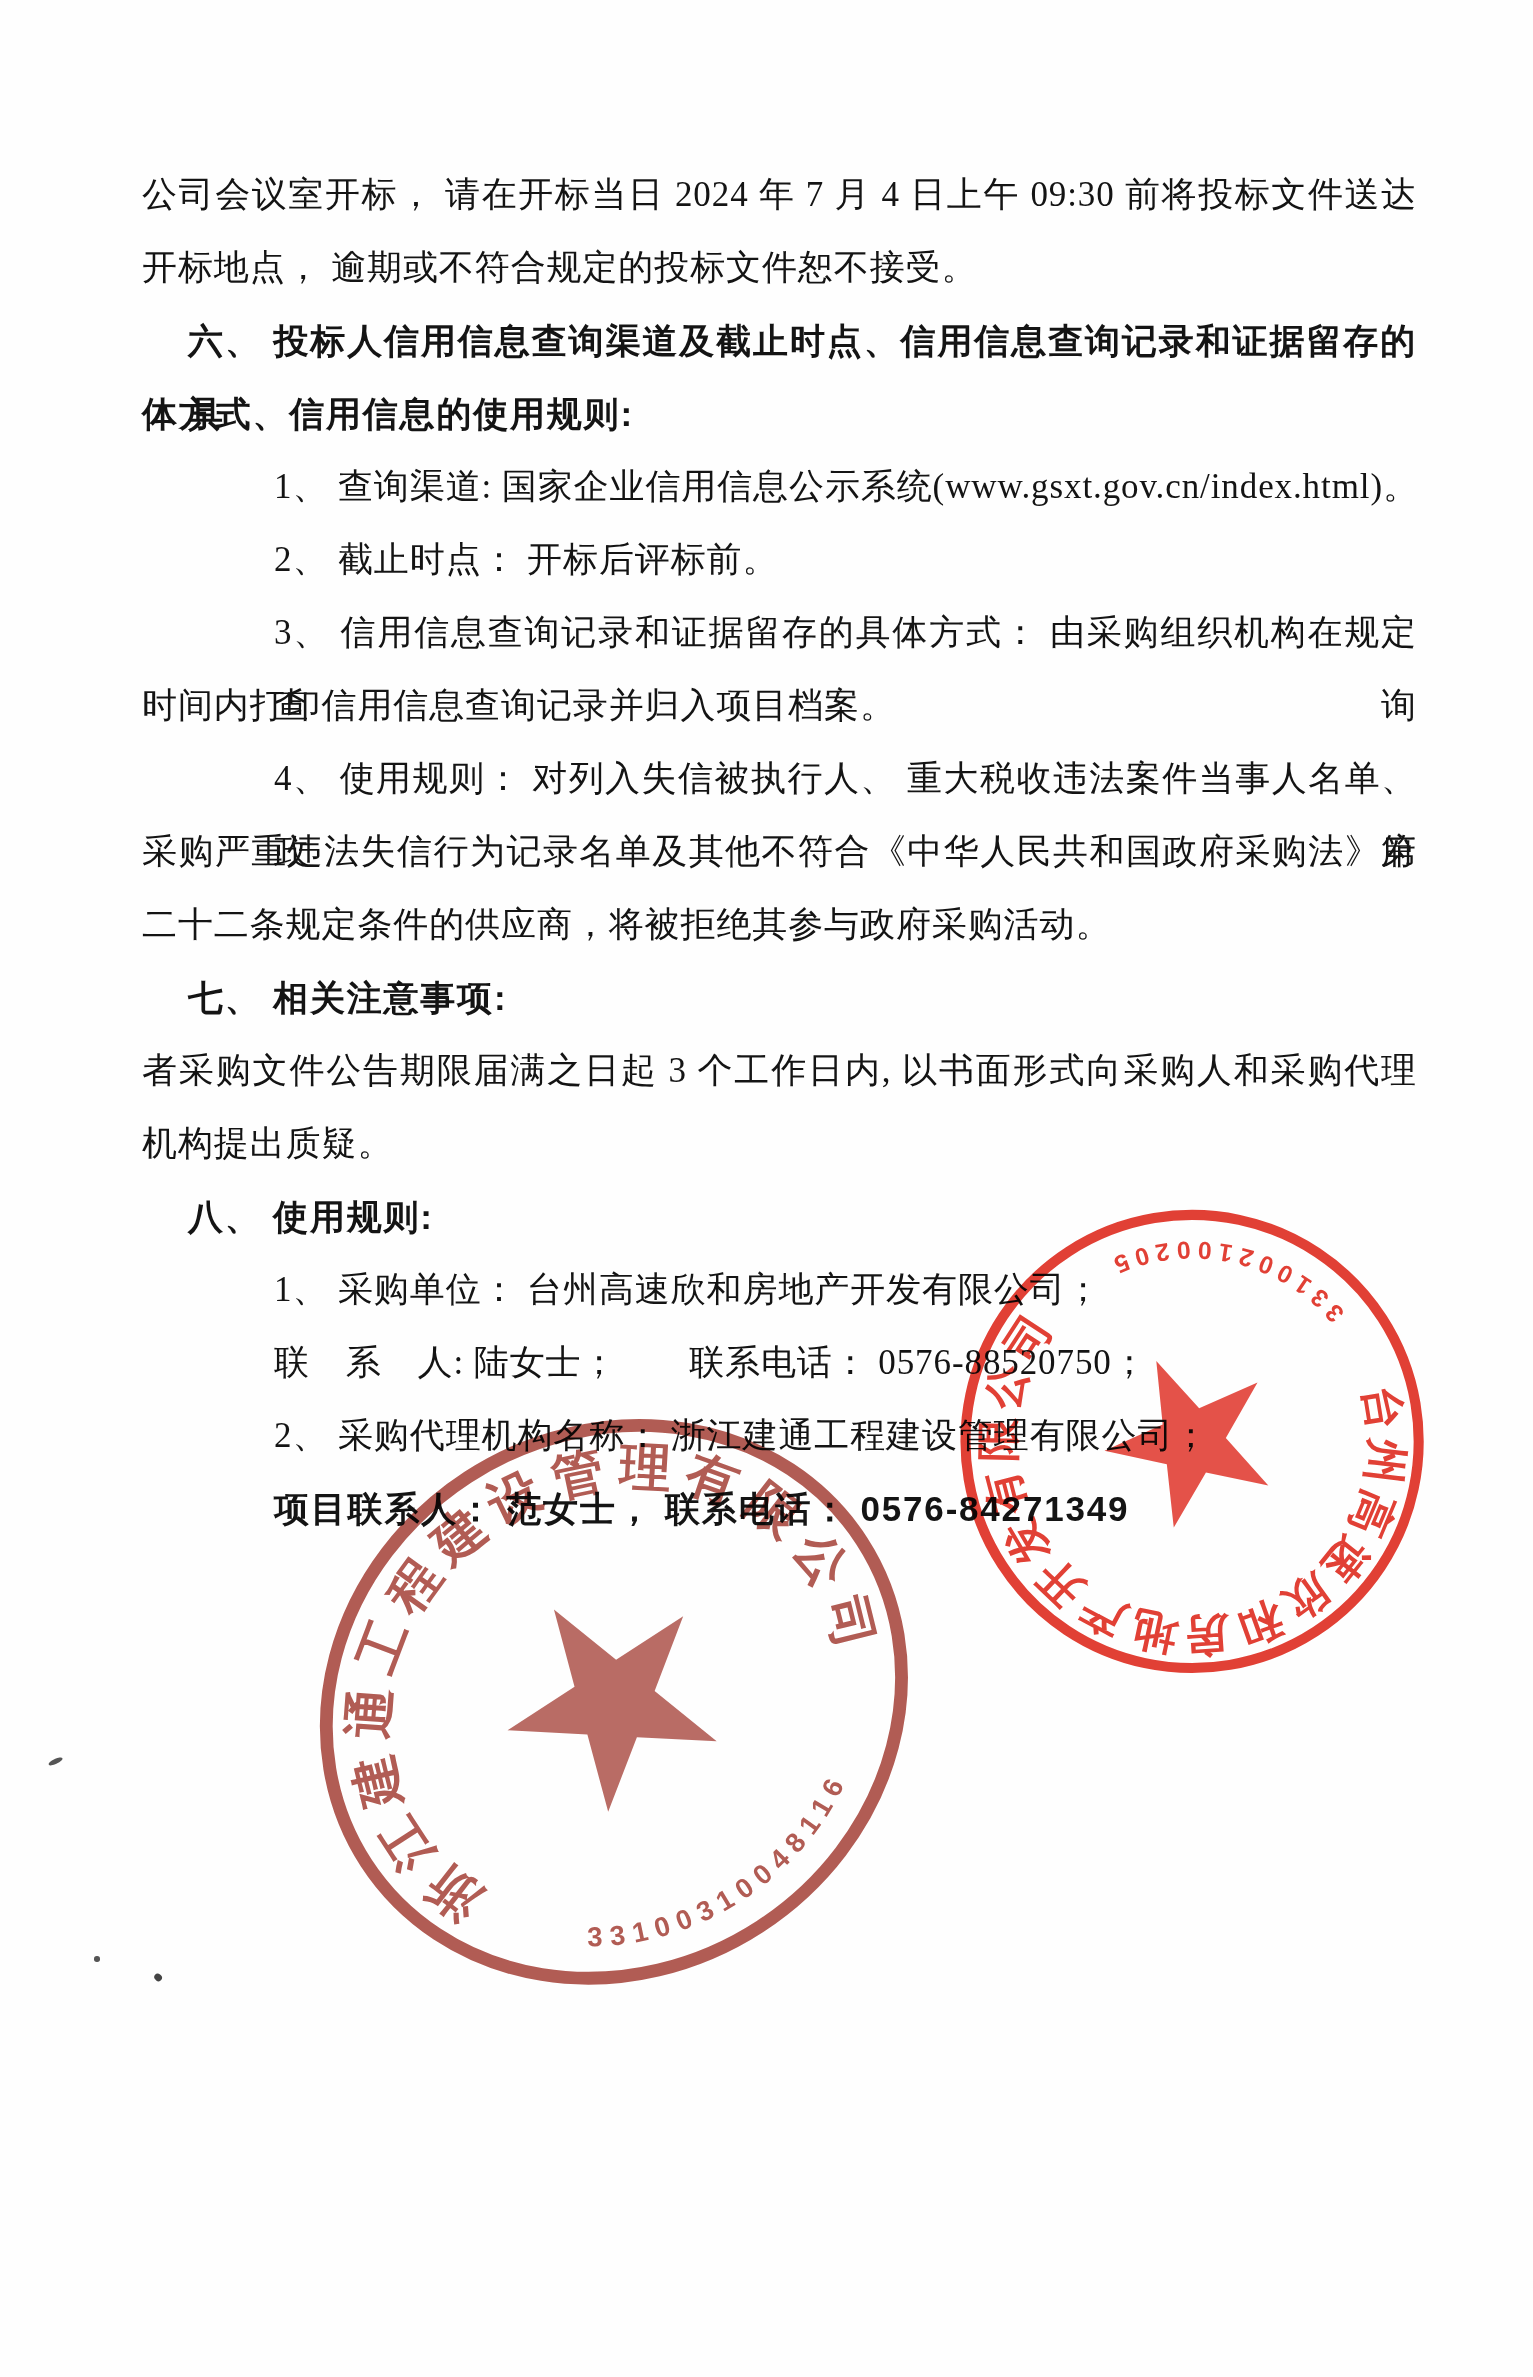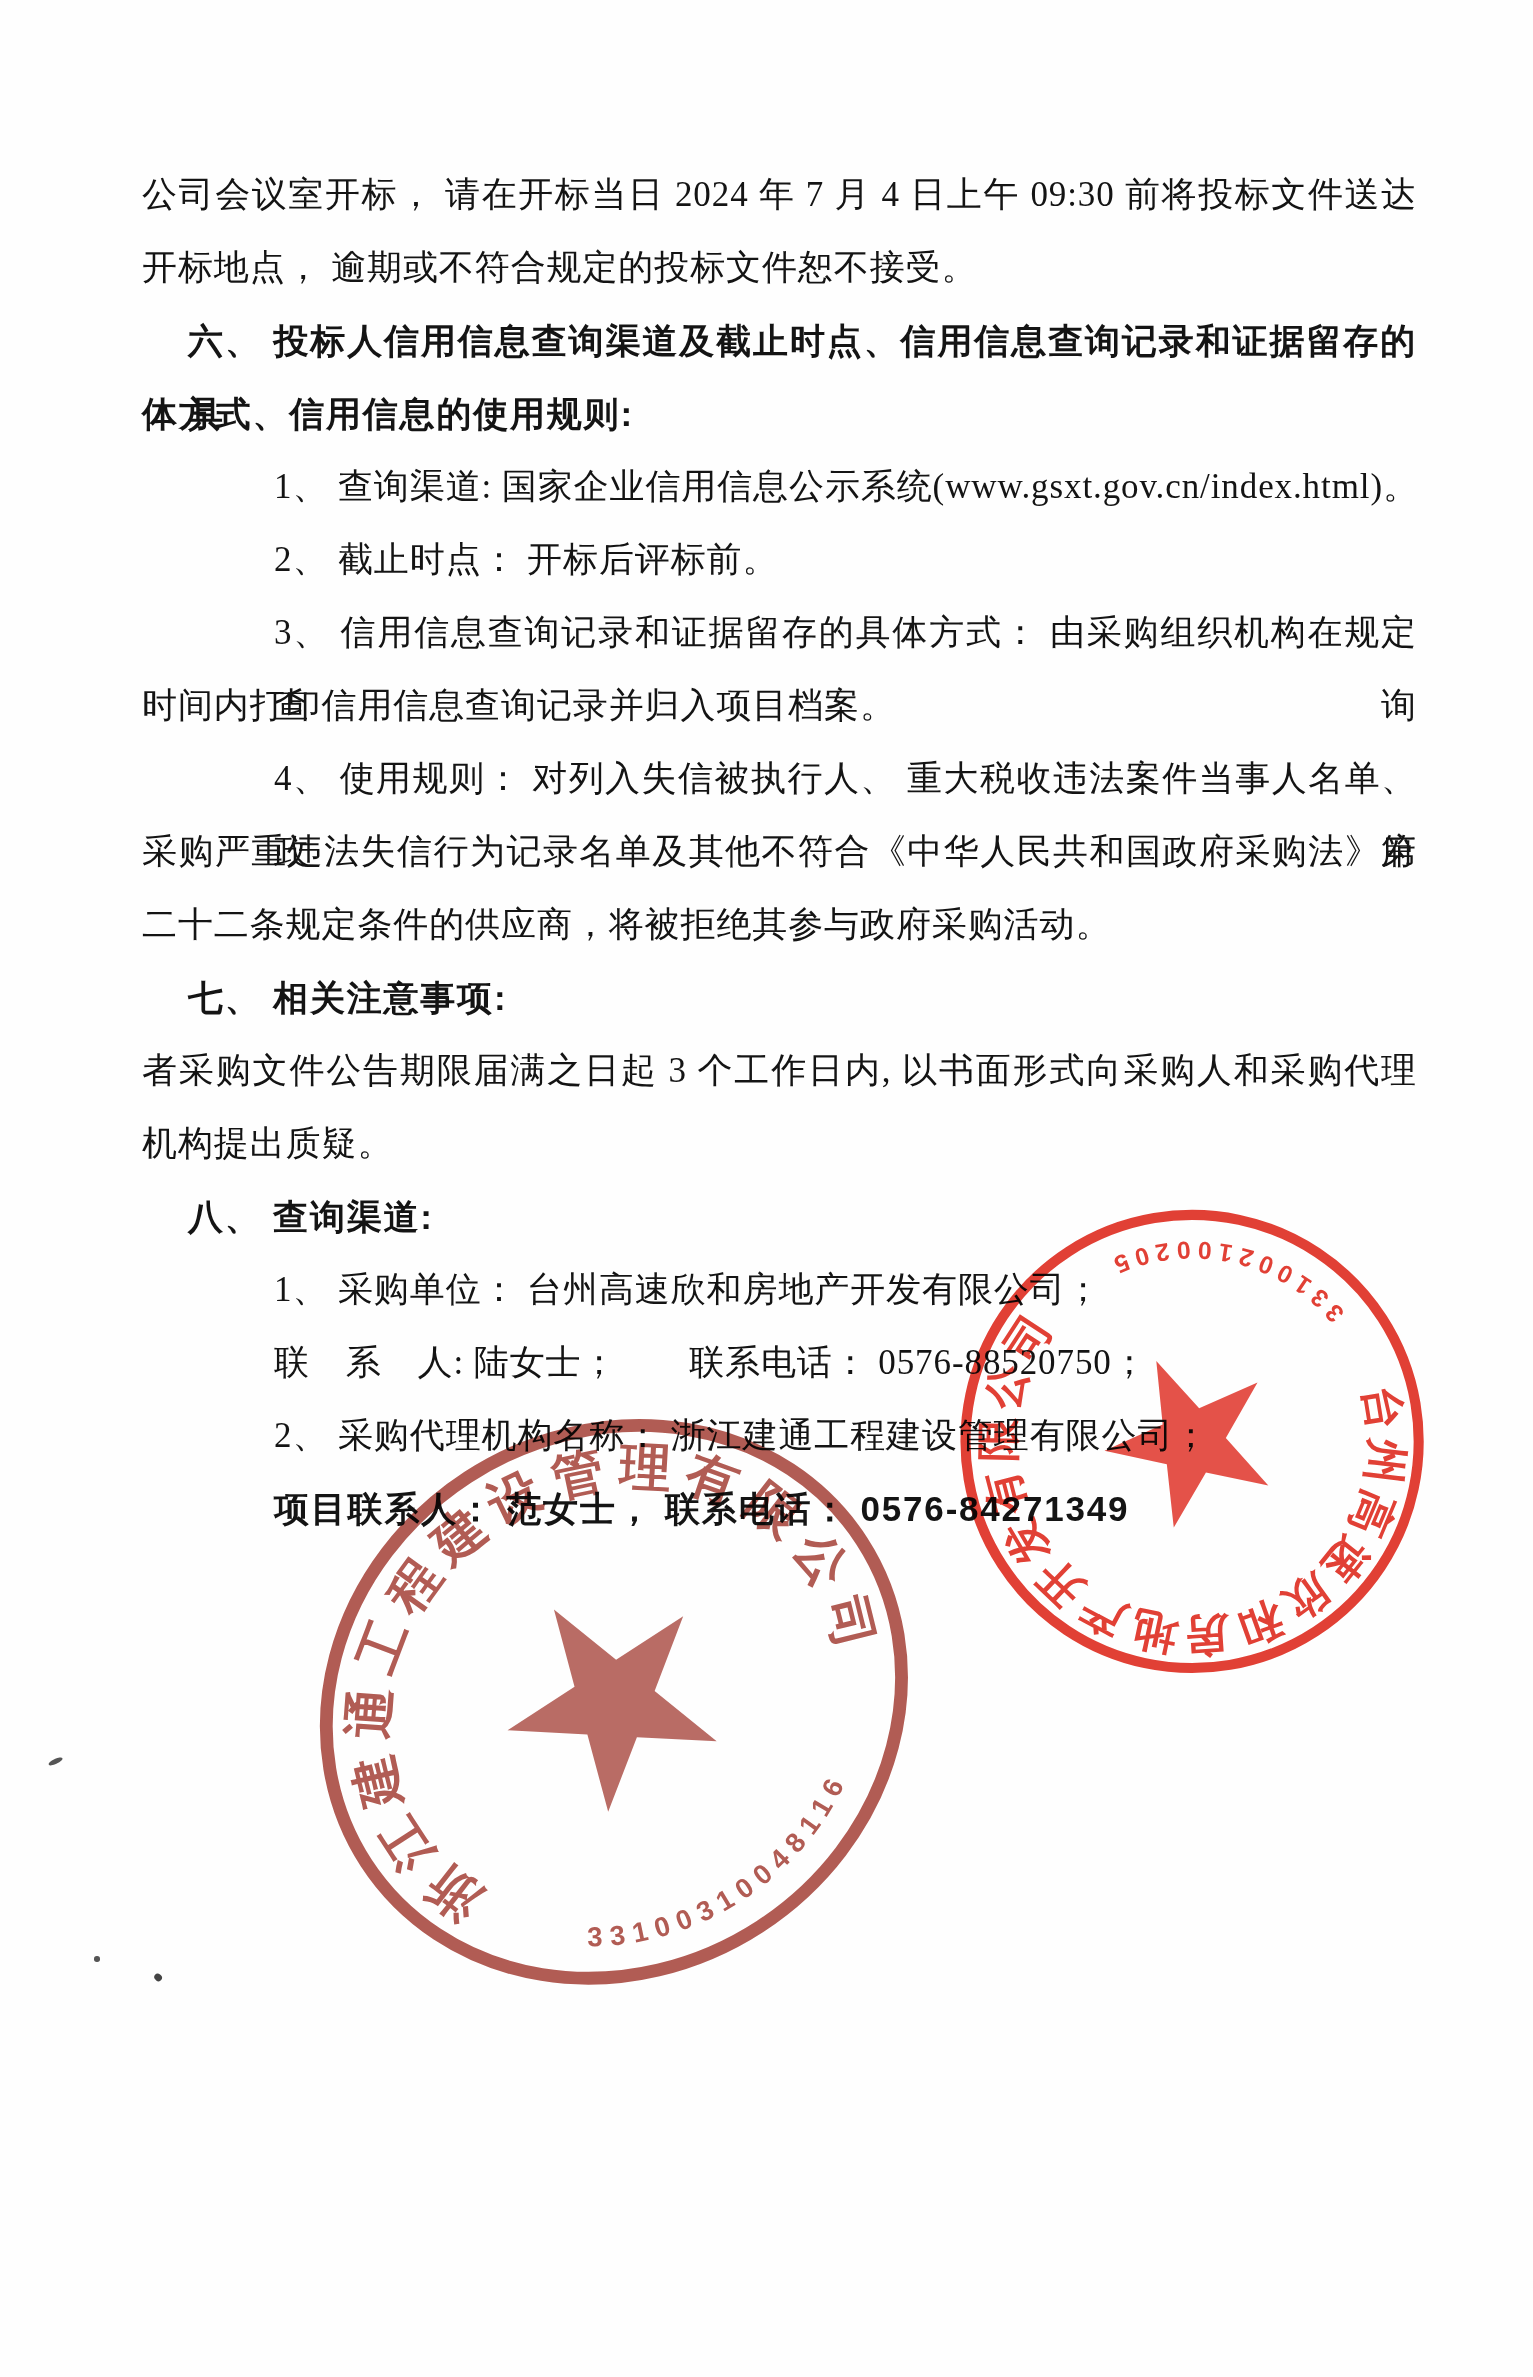--- a/index.html
+++ b/index.html
@@ -62,21 +62,21 @@
     <span class="line ind">1、 查询渠道: 国家企业信用信息公示系统(www.gsxt.gov.cn/index.html)。</span>
     <span class="line ind">2、 截止时点： 开标后评标前。</span>
     <span class="line fill ind">3、 信用信息查询记录和证据留存的具体方式： 由采购组织机构在规定查询</span>
     <span class="line">时间内打印信用信息查询记录并归入项目档案。</span>
     <span class="line fill ind">4、 使用规则： 对列入失信被执行人、 重大税收违法案件当事人名单、 政府</span>
     <span class="line fill">采购严重违法失信行为记录名单及其他不符合《中华人民共和国政府采购法》第</span>
     <span class="line">二十二条规定条件的供应商，将被拒绝其参与政府采购活动。</span>
     <span class="line hd ind2">七、 相关注意事项:</span>
     <span class="line fill">者采购文件公告期限届满之日起 3 个工作日内, 以书面形式向采购人和采购代理</span>
     <span class="line">机构提出质疑。</span>
-    <span class="line hd ind2">八、 查询渠道:</span>
+    <span class="line hd ind2">八、 使用规则:</span>
     <span class="line ind">1、 采购单位： 台州高速欣和房地产开发有限公司；</span>
     <span class="line ind">联　系　人: 陆女士；　　联系电话： 0576-88520750；</span>
     <span class="line ind">2、 采购代理机构名称： 浙江建通工程建设管理有限公司；</span>
     <span class="line ind hd">项目联系人： 范女士， 联系电话： 0576-84271349</span>
   </div>
 
   <div class="stamp" id="stamp-buyer">
     <svg width="477" height="477" viewBox="0 0 520 520">
       <defs>
         <path id="buyerNameArc" d="M 110.6,385.4 A 195,195 0 1 1 409.4,385.4" fill="none"></path>

